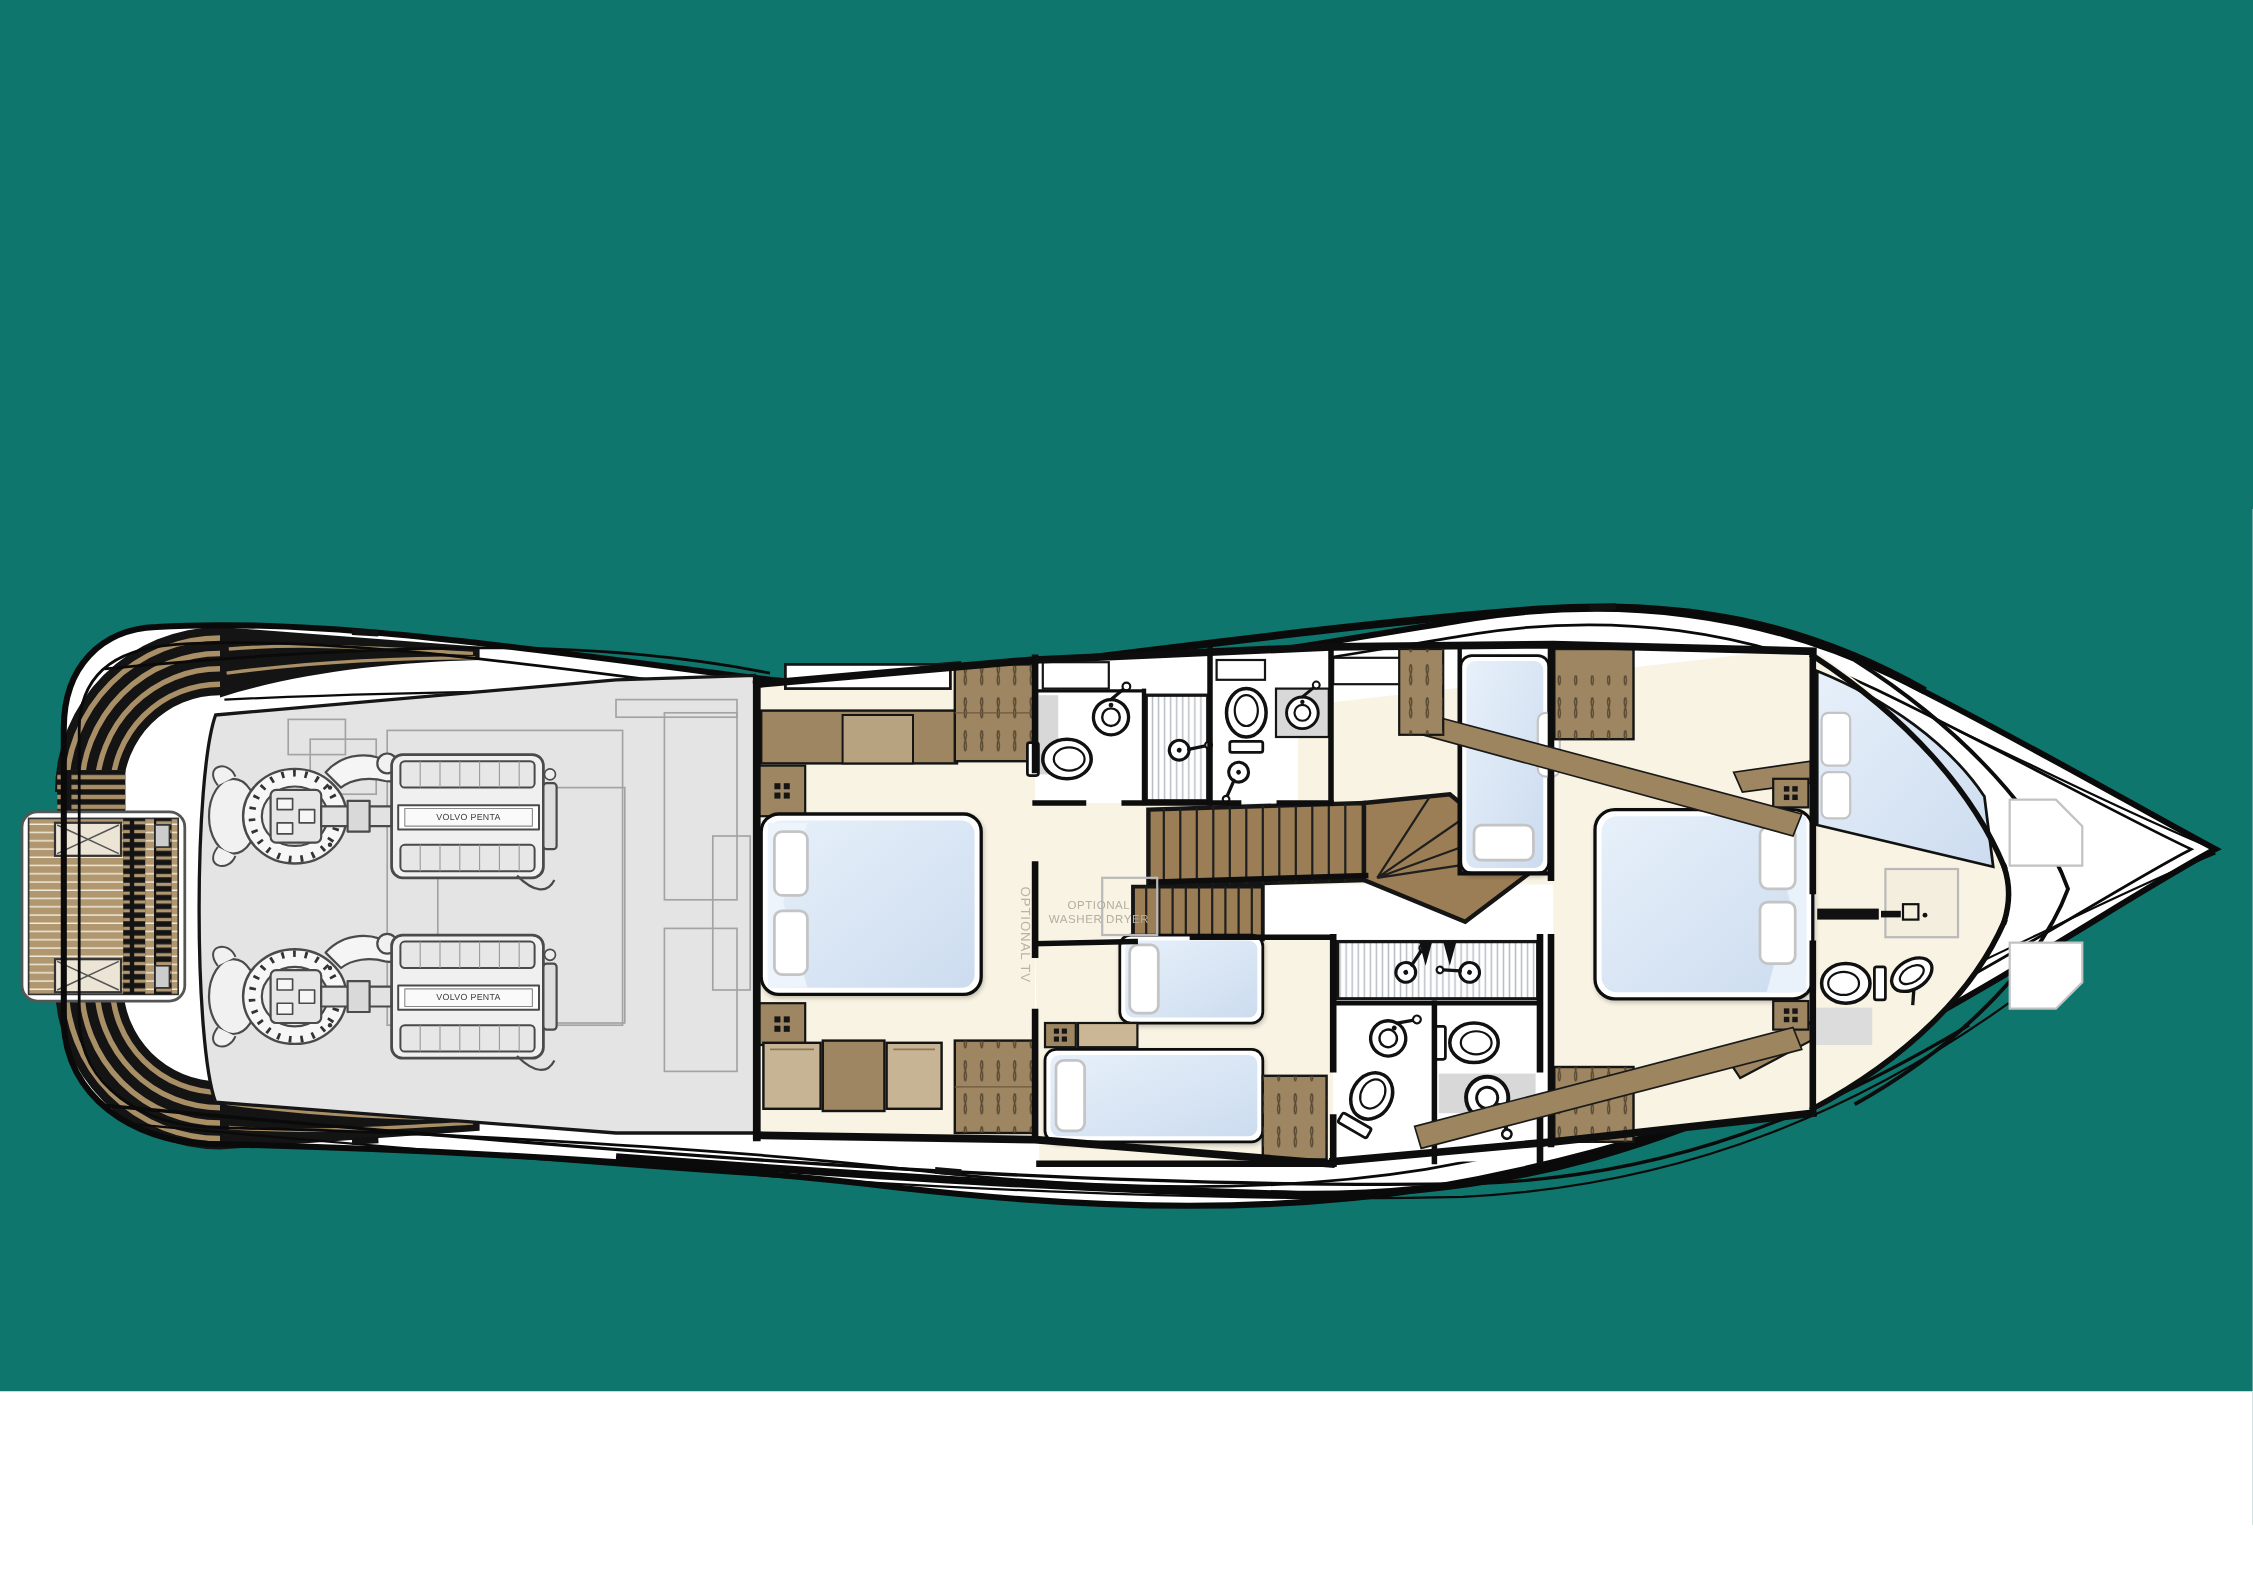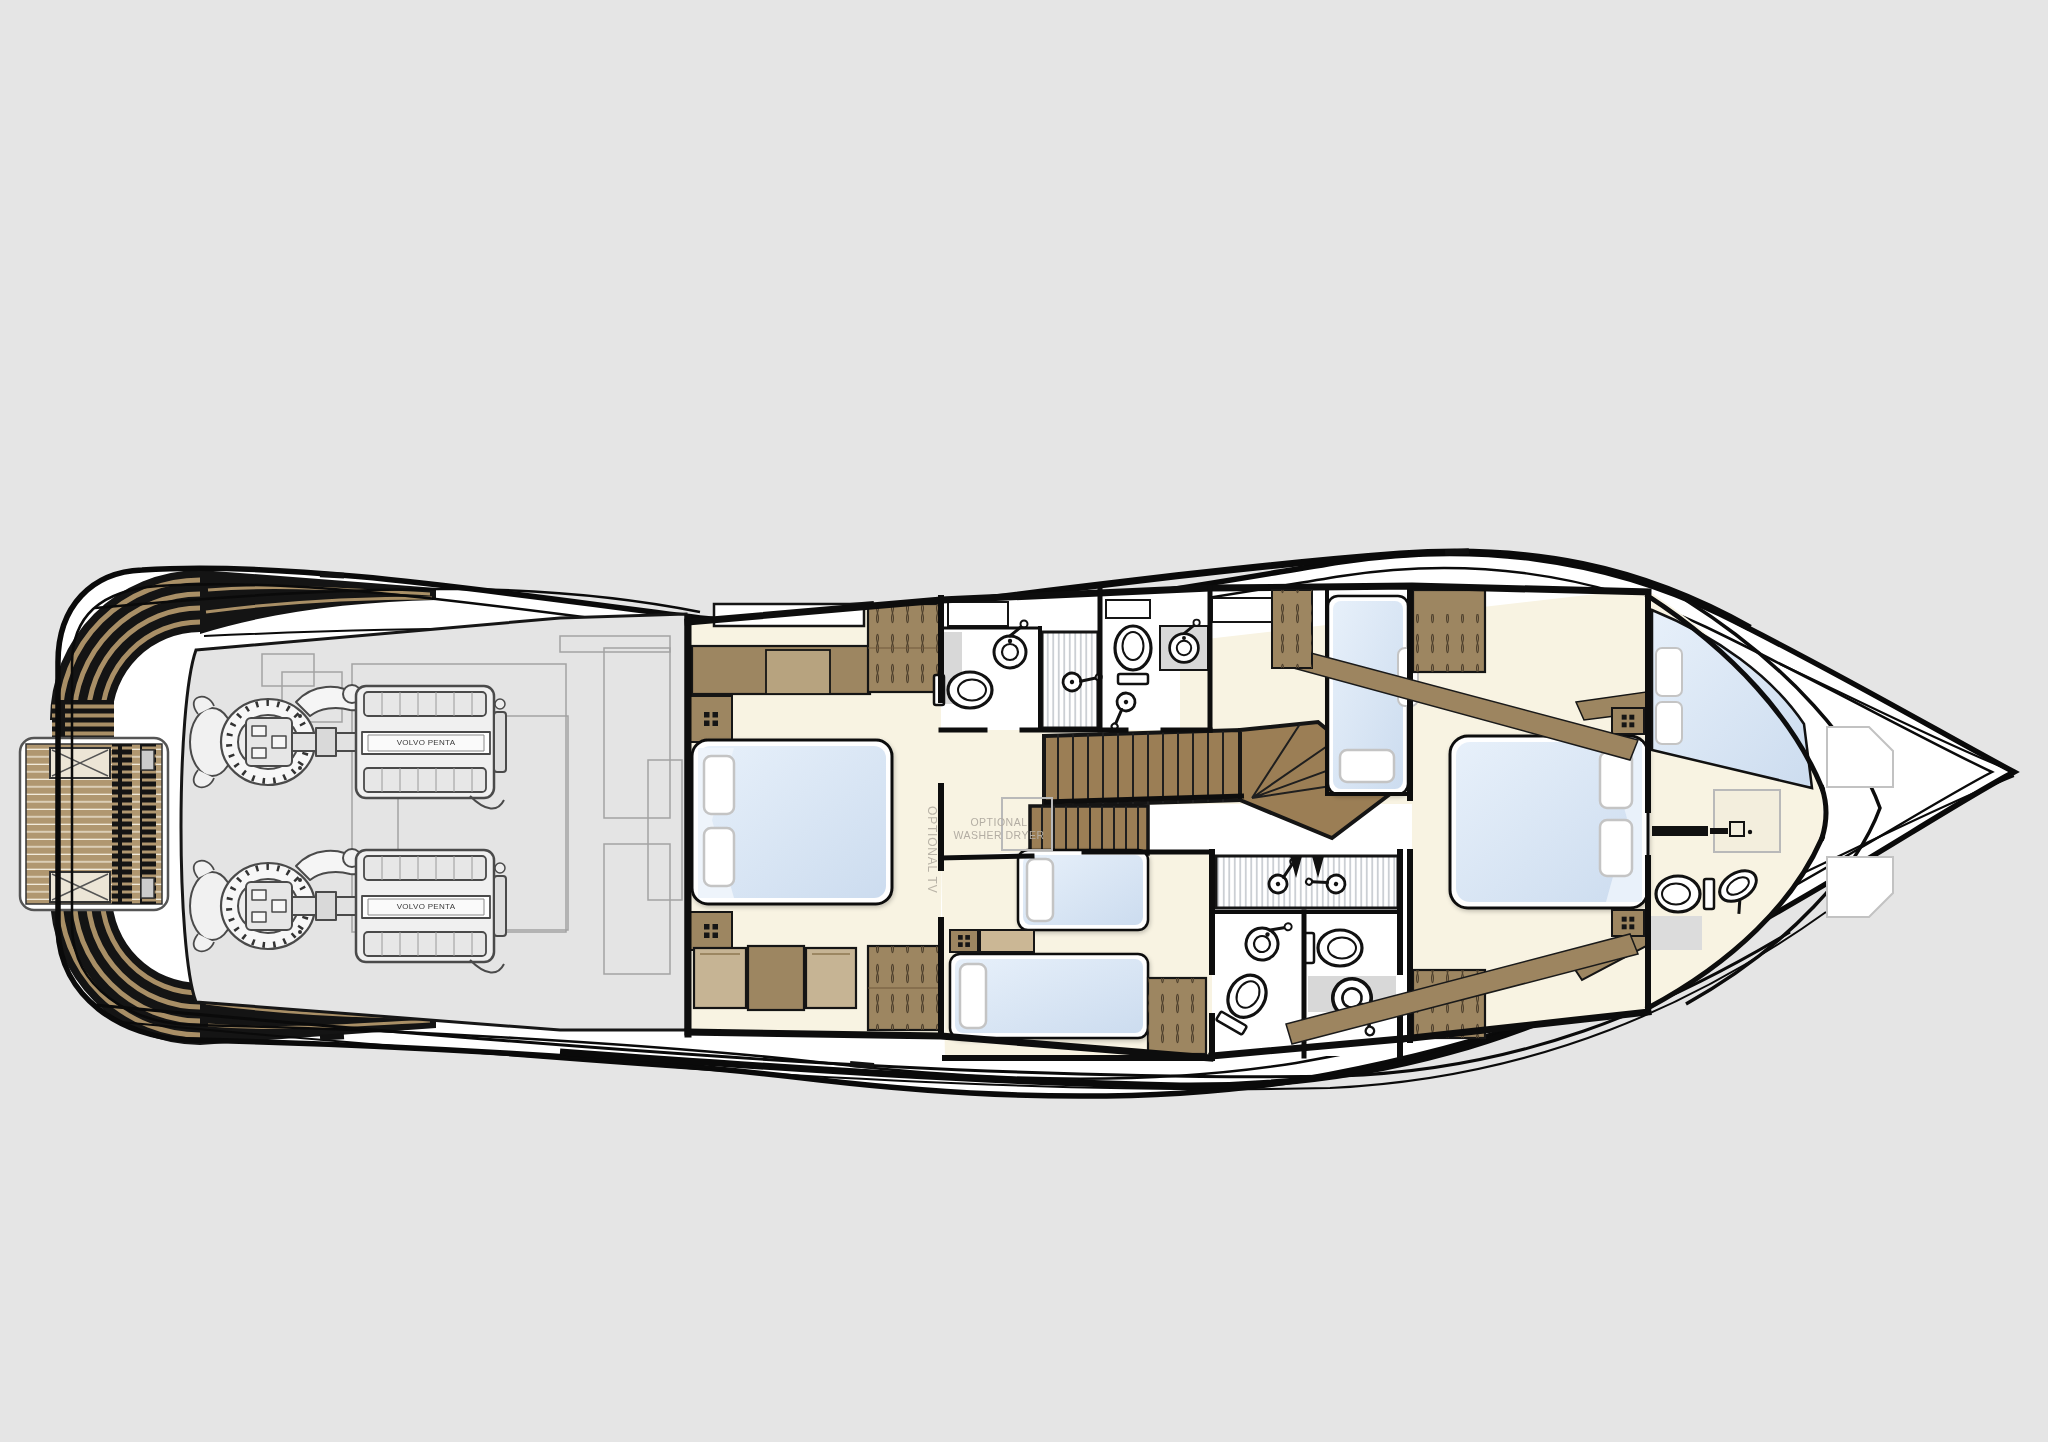--- a/index.html
+++ b/index.html
@@ -1,16 +1,16 @@
 <!DOCTYPE html>
 <html><head>
 <meta charset="utf-8">
 <style>
   html,body{margin:0;padding:0;background:#ffffff;}
-  .stage{position:relative;width:2048px;height:1442px;background:#e5e5e5;overflow:hidden;}
+  .stage{position:relative;width:2048px;height:1265px;background:#0f766e;overflow:hidden;}
   svg{position:absolute;inset:0;display:block;}
   text{font-family:"Liberation Sans", sans-serif;}
   .faint-lbl{fill:#b3ada3;font-size:10.5px;letter-spacing:.5px;}
   .tv-lbl{fill:#b9b3a7;font-size:12px;letter-spacing:.8px;}
   .eng-lbl{fill:#3a3a3a;font-size:8px;letter-spacing:.3px;}
 </style>
 </head>
 <body>
 
 <div class="stage">

